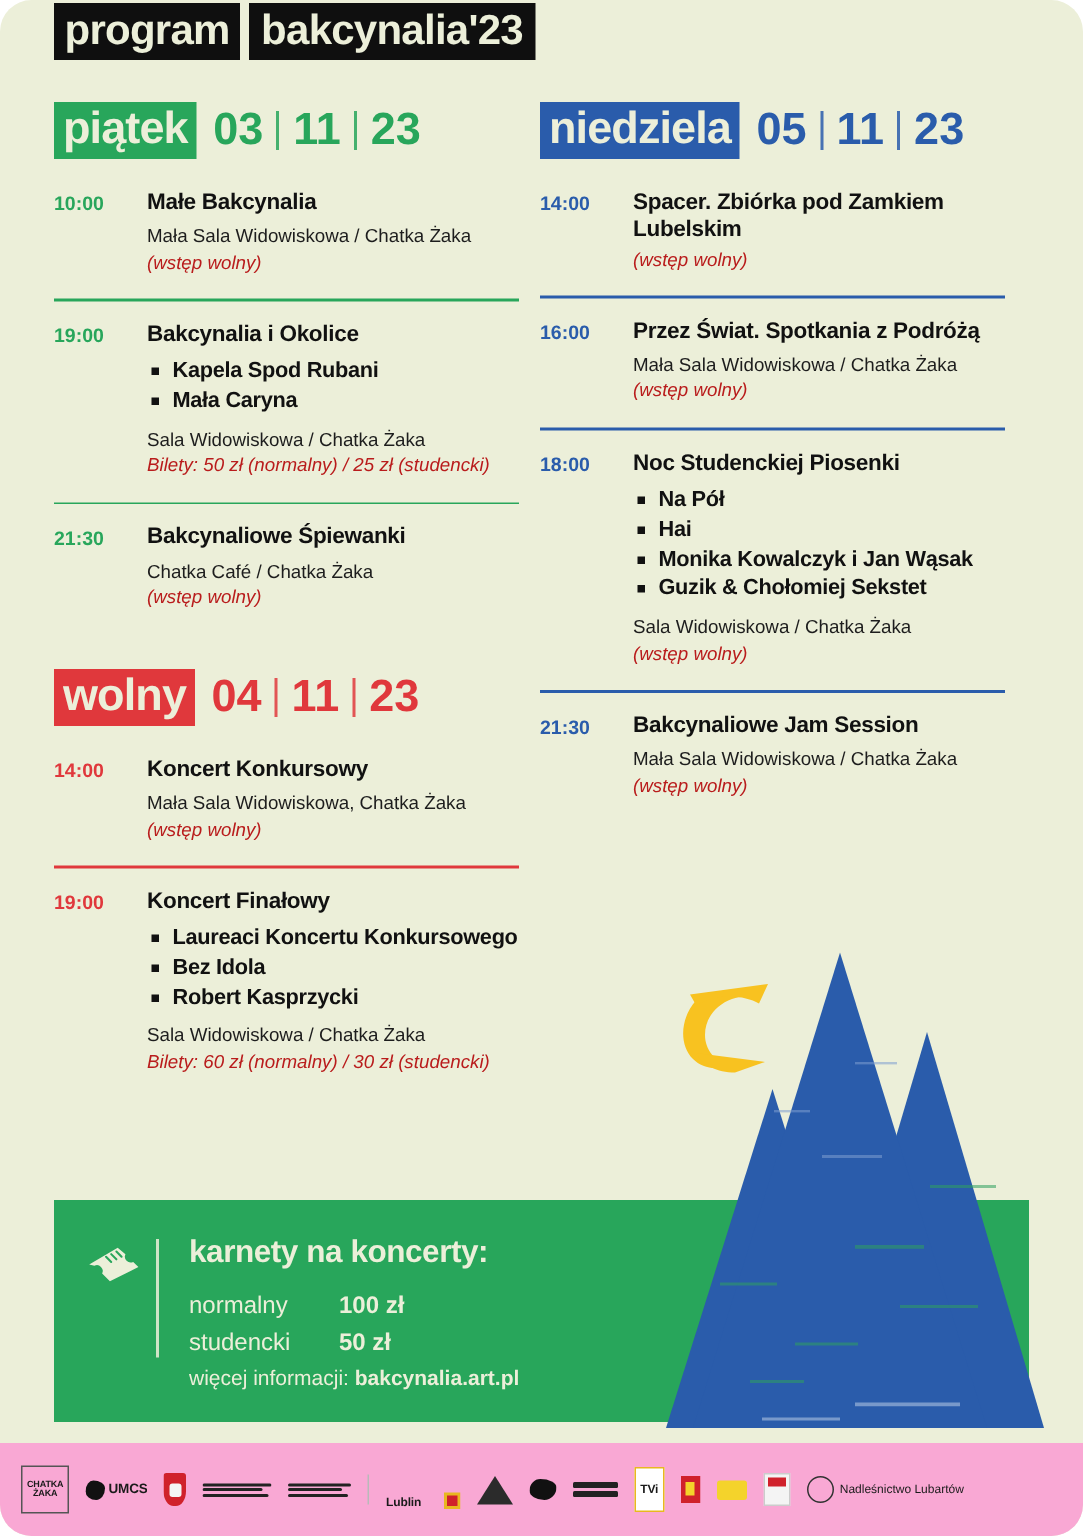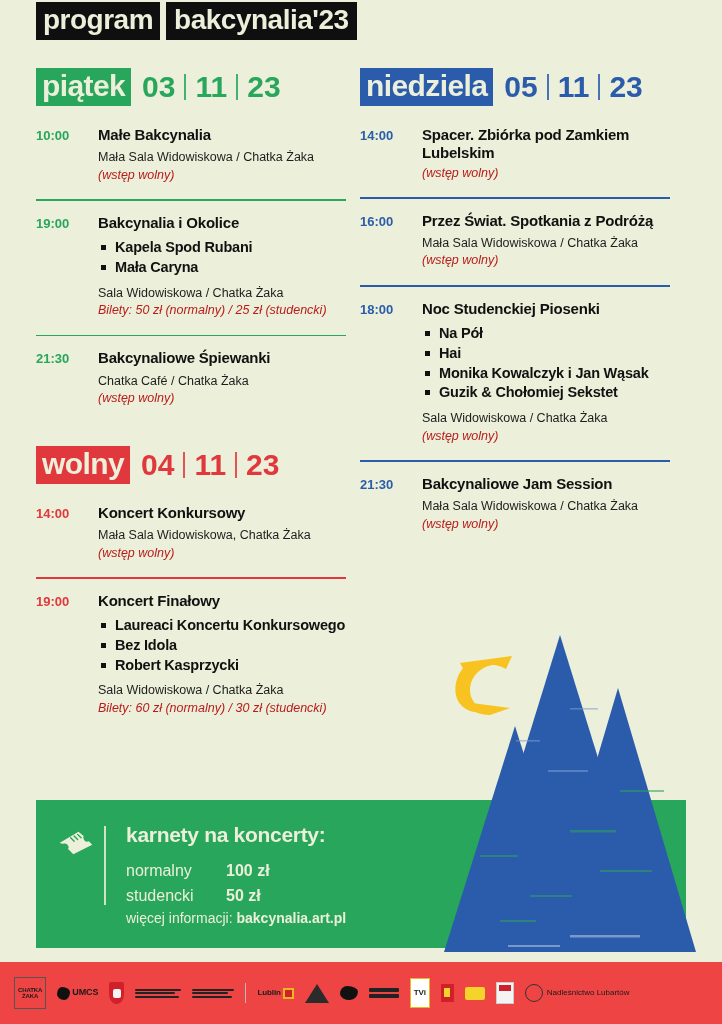--- a/index.html
+++ b/index.html
@@ -10,20 +10,21 @@
   }
   body {
     font-family: "Liberation Sans", sans-serif;
   }
   #poster {
     position: relative;
     width: 722px;
     height: 1024px;
     background: #ecefd9;
     overflow: hidden;
+    border-radius: 21px;
   }
 
   
   .title-bar {
     position: absolute;
     left: 36px;
     top: 2px;
     display: flex;
     align-items: stretch;
     gap: 6px;
@@ -235,21 +236,21 @@
     pointer-events: none;
   }
 
   
   .footer {
     position: absolute;
     left: 0;
     top: 962px;
     width: 722px;
     height: 62px;
-    background: #ef4444;
+    background: #f9a8d4;
     display: flex;
     align-items: center;
     z-index: 8;
   }
   .logos {
     display: flex;
     align-items: center;
     gap: 11px;
     padding-left: 14px;
   }
@@ -279,21 +280,21 @@
   }
   .shield {
     width: 15px; height: 22px; background: #d0212b;
     border-radius: 2px 2px 45% 45%;
     display: flex; align-items: center; justify-content: center;
   }
   .shield-inner { width: 8px; height: 9px; background: #f4f4f4; border-radius: 2px; }
   .logo-lines { display: flex; flex-direction: column; gap: 1.5px; }
   .logo-lines i { display: block; height: 2px; background: #222; border-radius: 1px; }
   .vsep { width: 1px; height: 20px; background: #b9b9b9; }
-  .logo-lublin { display: flex; align-items: center; gap: 2px; font-size: 8px; }
+  .logo-lublin { display: flex; align-items: flex-end; gap: 15px; font-size: 8px; }
   .lublin-sq { width: 11px; height: 11px; background: #e8b820; position: relative; }
   .lublin-sq::after { content:""; position:absolute; inset:2px; background:#d0212b; }
   .tri {
     width: 0; height: 0; border-left: 12px solid transparent;
     border-right: 12px solid transparent; border-bottom: 19px solid #2b2b2b;
   }
   .logo-tvi { border: 1.5px solid #e8b820; padding: 1px 3px; font-size: 8px; background:#fff; }
   .logo-flag { width: 13px; height: 18px; background: #d0212b; position: relative; }
   .logo-flag::after { content:""; position:absolute; left:3px; top:4px; width:6px; height:9px; background:#f4d32b; }
   .logo-yellow { width: 20px; height: 13px; background: #f4d32b; border-radius: 2px; }

